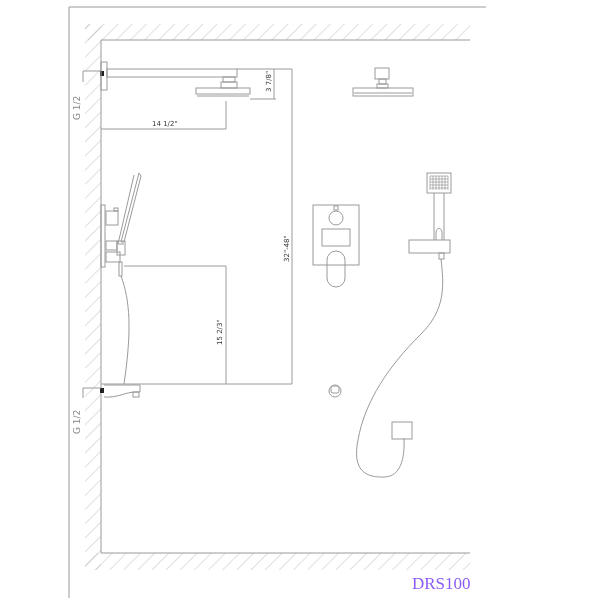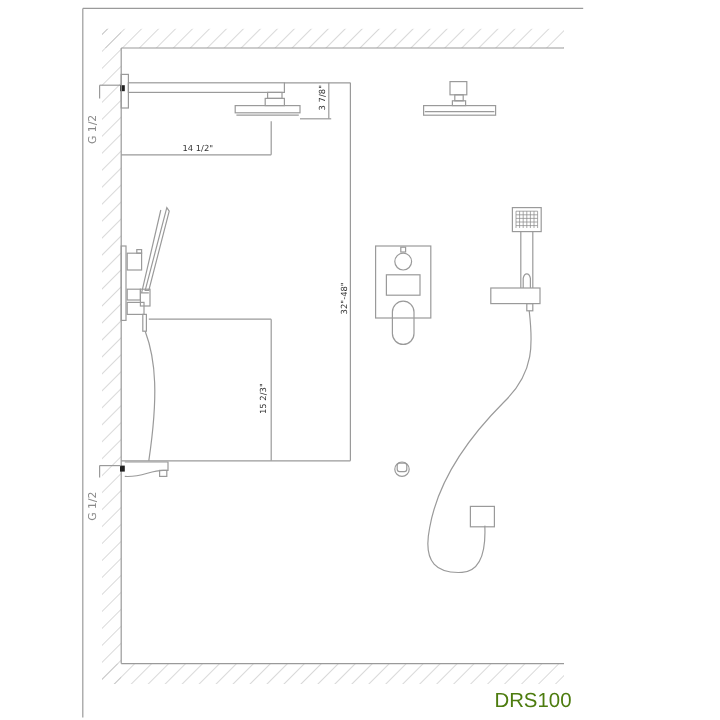--- a/index.html
+++ b/index.html
@@ -2,21 +2,21 @@
 <html><head>
   <meta charset="utf-8">
   <style>
     html, body { margin: 0; padding: 0; background: #ffffff; }
     body { width: 600px; height: 600px; position: relative; overflow: hidden; }
     #drawing { position: absolute; left: 0; top: 0; width: 600px; height: 600px; }
     .ln { stroke: #9a9a9a; stroke-width: 1; fill: none; }
     .hatch { stroke: #b0b0b0; stroke-width: 0.8; }
     .dim-text { font-family: "DejaVu Sans", sans-serif; font-size: 7px; fill: #333333; }
     .g-text { font-family: "DejaVu Sans", sans-serif; font-size: 9px; fill: #8a8a8a; }
-    .model { position: absolute; left: 412px; top: 574px; font-family: Liberation Sans, sans-serif; font-size: 17px; color: #4d7c0f; }
+    .model { position: absolute; left: 412px; top: 574px; font-family: Liberation Serif, serif; font-size: 17px; color: #8b5cf6; }
   </style>
 </head>
 <body>
 
 <svg id="drawing" viewBox="0 0 600 600" xmlns="http://www.w3.org/2000/svg">
   <defs>
     <pattern id="hatchPat" patternUnits="userSpaceOnUse" width="10" height="10" patternTransform="rotate(45)">
       <line x1="0" y1="0" x2="0" y2="10" class="hatch"></line>
     </pattern>
   </defs>

